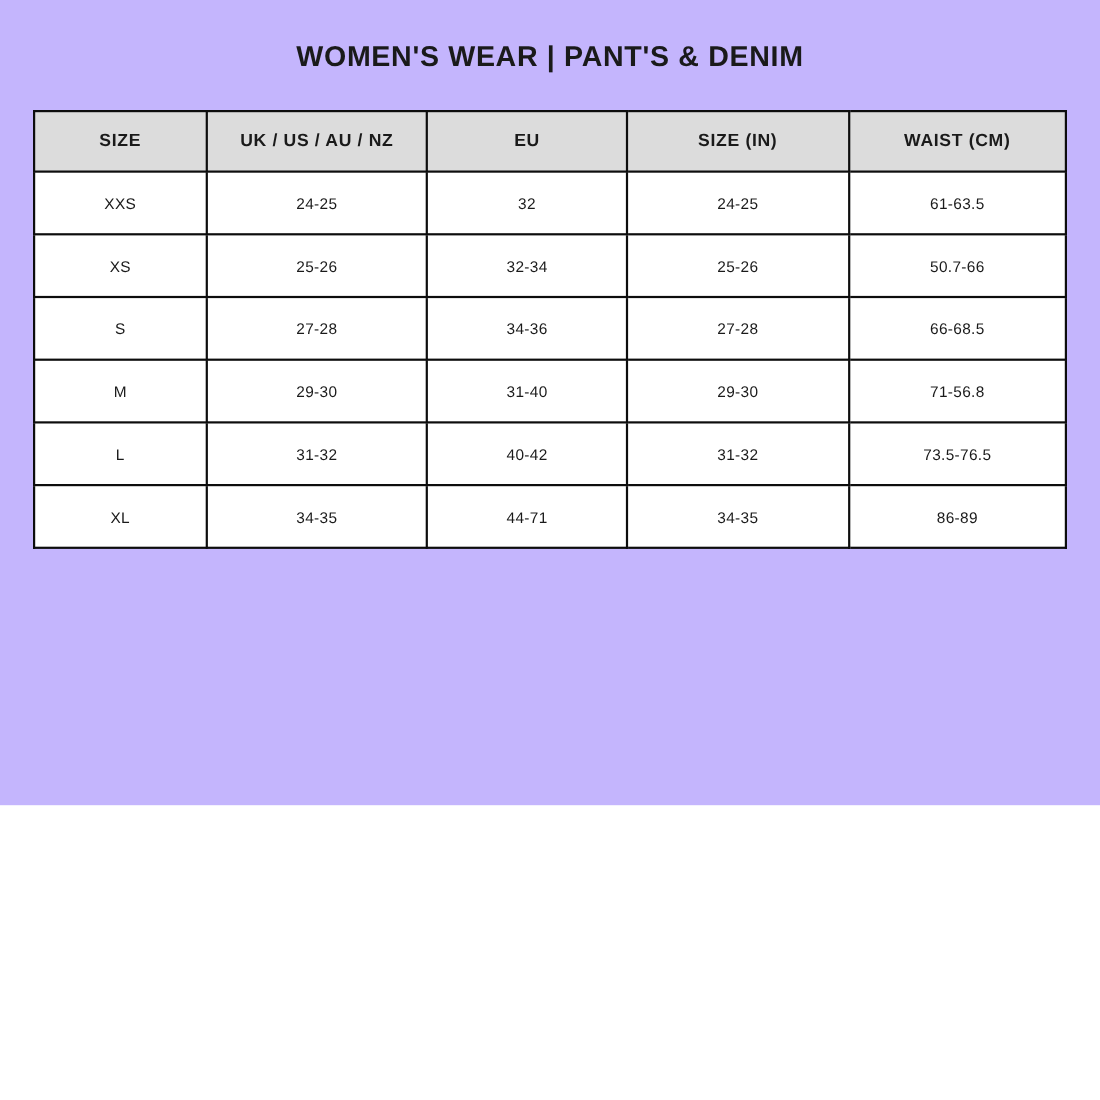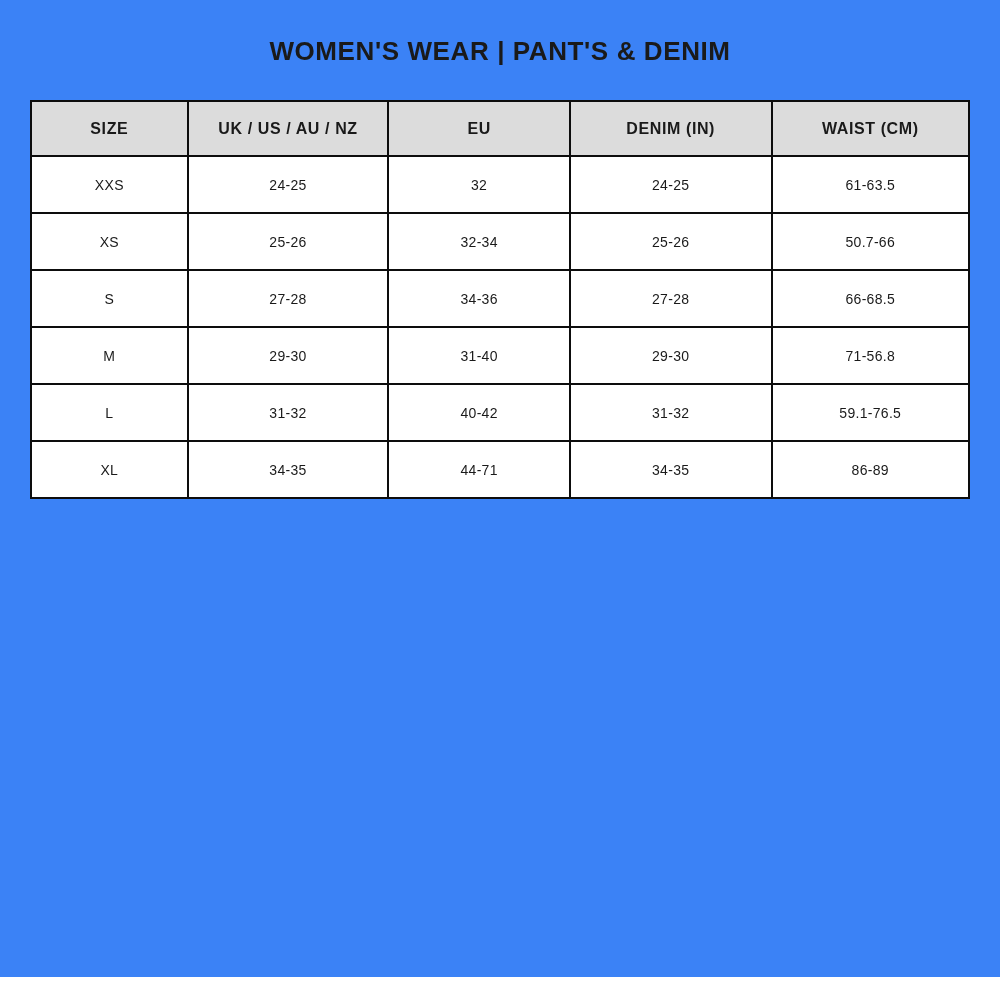--- a/index.html
+++ b/index.html
@@ -6,22 +6,22 @@
   html, body {
     margin: 0;
     padding: 0;
     width: 1000px;
     height: 1000px;
     background: #ffffff;
     font-family: "Liberation Sans", sans-serif;
   }
   .page {
     width: 1000px;
-    height: 977px;
-    background: #3b82f6;
+    height: 732px;
+    background: #c4b5fd;
     position: relative;
   }
   .title {
     position: absolute;
     top: 36px;
     left: 0;
     width: 100%;
     text-align: center;
     font-size: 26px;
     font-weight: 700;
@@ -78,21 +78,21 @@
         <col class="c-ukus">
         <col class="c-eu">
         <col class="c-win">
         <col class="c-wcm">
     </colgroup>
     <thead>
       <tr>
         <th>SIZE</th>
         <th>UK / US / AU / NZ</th>
         <th>EU</th>
-        <th>DENIM (IN)</th>
+        <th>SIZE (IN)</th>
         <th>WAIST (CM)</th>
       </tr>
     </thead>
     <tbody>
       <tr>
         <td>XXS</td>
         <td>24-25</td>
         <td>32</td>
         <td>24-25</td>
         <td>61-63.5</td>
@@ -116,21 +116,21 @@
         <td>29-30</td>
         <td>31-40</td>
         <td>29-30</td>
         <td>71-56.8</td>
       </tr>
       <tr>
         <td>L</td>
         <td>31-32</td>
         <td>40-42</td>
         <td>31-32</td>
-        <td>59.1-76.5</td>
+        <td>73.5-76.5</td>
       </tr>
       <tr>
         <td>XL</td>
         <td>34-35</td>
         <td>44-71</td>
         <td>34-35</td>
         <td>86-89</td>
       </tr>
     </tbody>
   </table>

